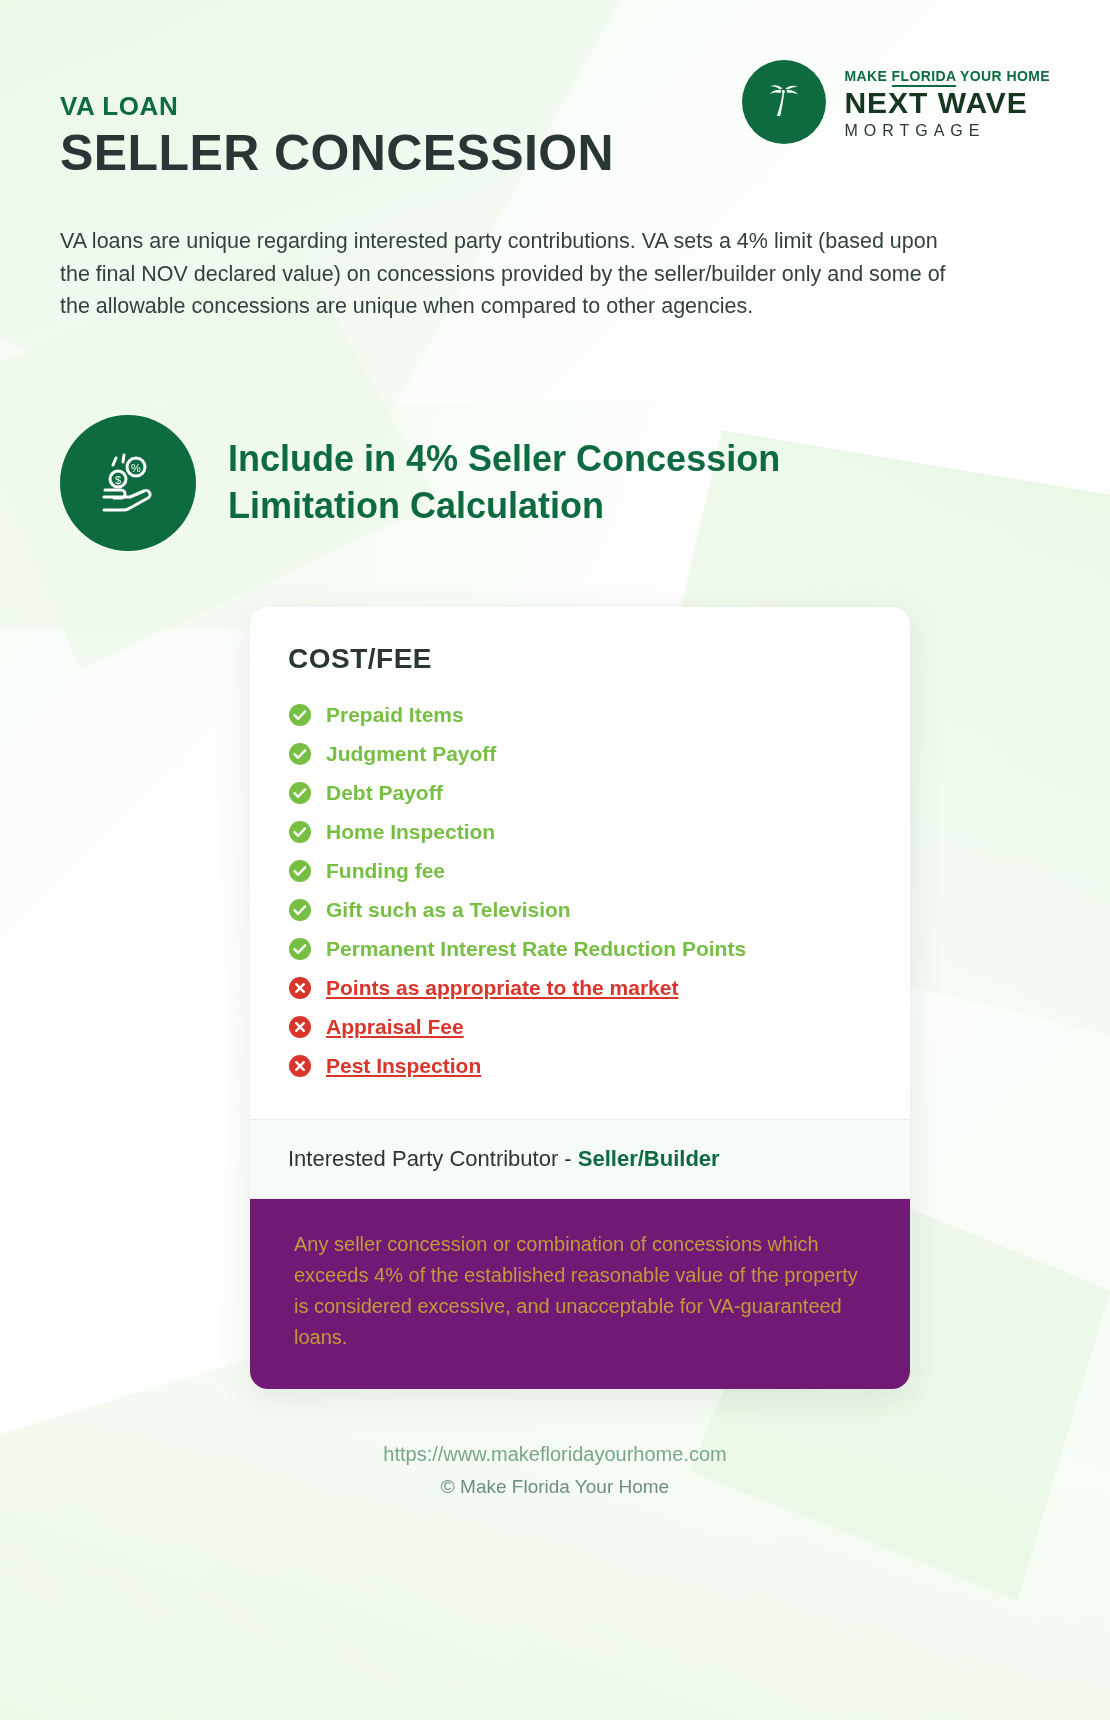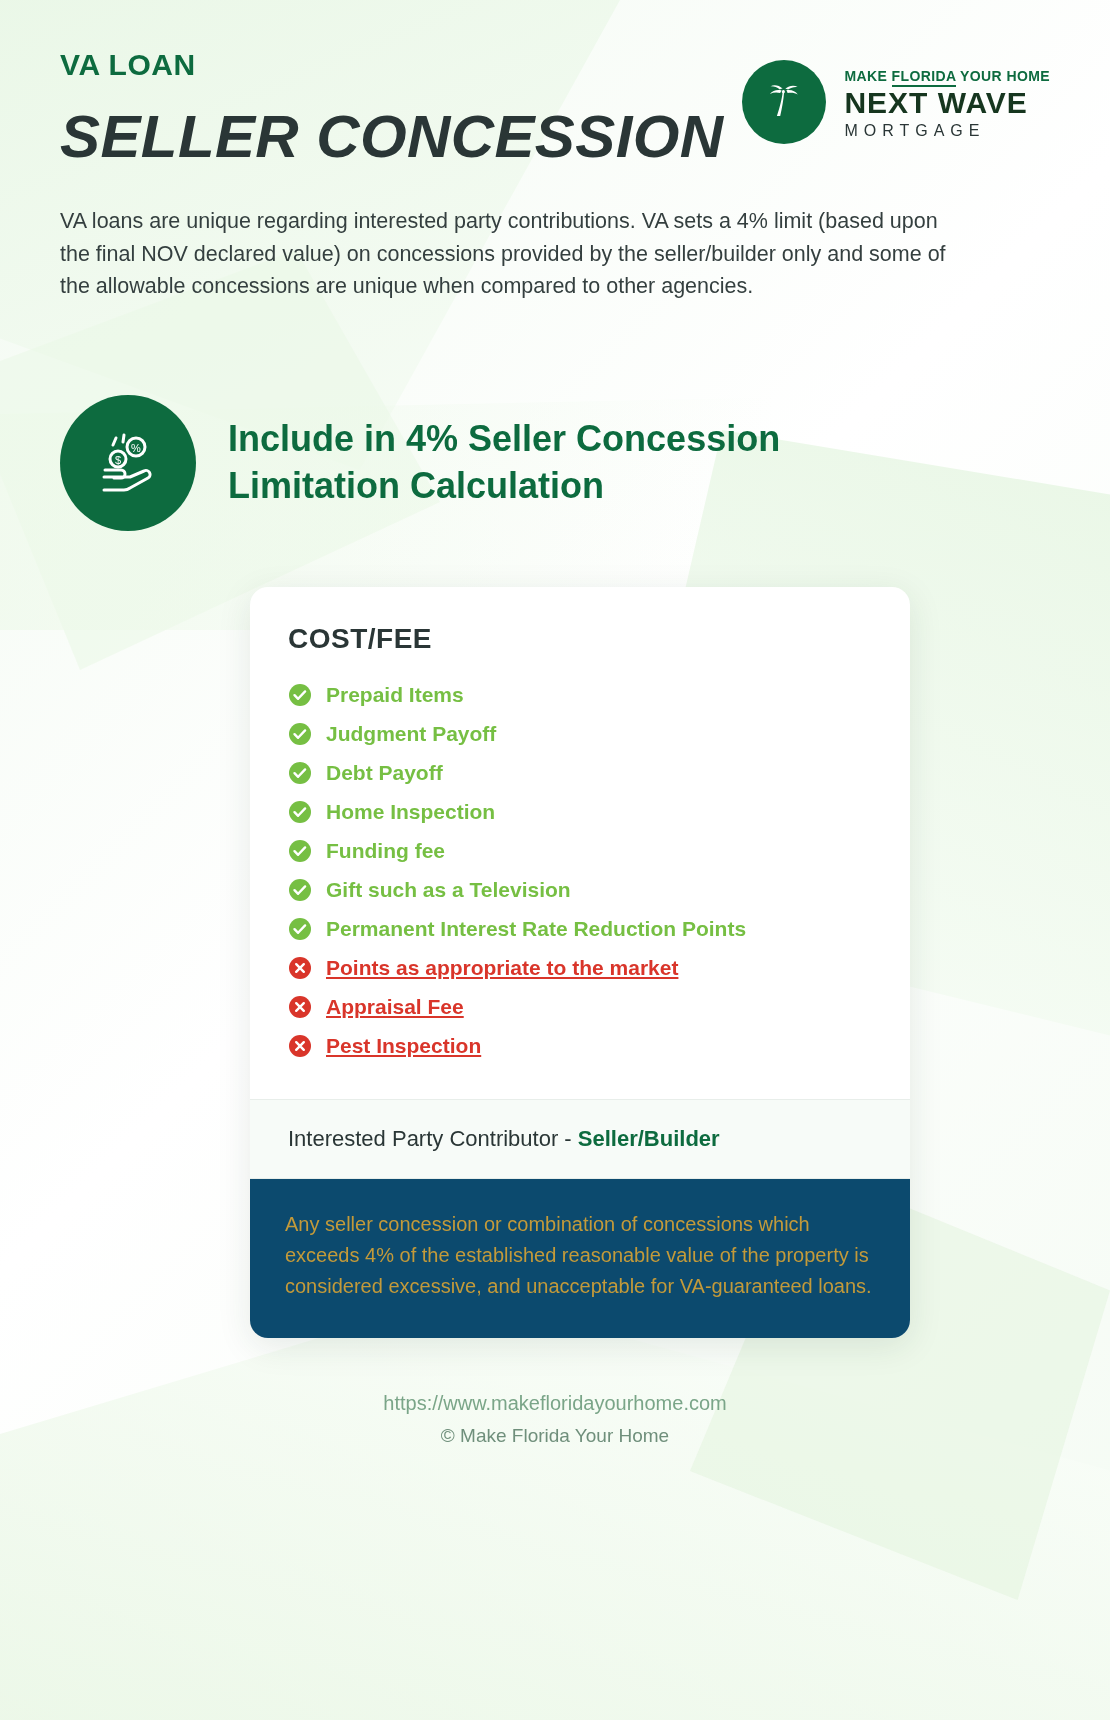--- a/index.html
+++ b/index.html
@@ -56,30 +56,30 @@
     opacity: .6;
   }
 
   .content { position: relative; z-index: 3; padding: 0 60px; }
 
   
   header { display: flex; align-items: flex-start; justify-content: space-between; padding-top: 48px; }
   .kicker {
     color: #0d6b3f;
     font-weight: bold;
-    font-size: 30px;
+    font-size: 26px;
     letter-spacing: .6px;
+    margin-top: 43px;
   }
   .headline {
     color: #2a3636;
     font-weight: bold;
-    font-size: 60px;
+    font-size: 50px;
     letter-spacing: .4px;
-    margin-top: 20px;
-    font-style: italic;
+    margin-top: 2px;
   }
   .brand { display: flex; align-items: center; gap: 18px; margin-top: 12px; }
   .brand-mark {
     width: 84px; height: 84px; border-radius: 50%;
     background: #0d6b3f;
     display: flex; align-items: center; justify-content: center;
   }
   .brand-text { padding-top: 4px; }
   .brand-top {
     font-size: 14px; font-weight: bold; letter-spacing: .4px;
@@ -91,21 +91,21 @@
   }
   .brand-sub {
     font-size: 16px; color: #2a3636; letter-spacing: 6px; margin-top: 4px;
   }
 
   
   .para {
     color: #343f3f;
     font-size: 21.5px;
     line-height: 1.52;
-    margin-top: 34px;
+    margin-top: 43px;
     max-width: 890px;
   }
   .para + .para { margin-top: 28px; }
 
   
   .section {
     display: flex; align-items: center; gap: 32px;
     margin-top: 92px;
   }
   .section-badge {
@@ -145,22 +145,22 @@
     border-top: 1px solid #e8eeea;
     border-bottom: 1px solid #e8eeea;
     background: #f7fbf8;
     padding: 26px 38px;
     font-size: 22px;
     color: #2a3636;
   }
   .ipc b { color: #0d6b3f; }
 
   .note {
-    background: #0c4a6e;
-    padding: 30px 38px 36px 35px;
+    background: #701a75;
+    padding: 30px 38px 36px 44px;
     color: #c39a3a;
     font-size: 20px;
     line-height: 1.55;
   }
 
   
   footer {
     position: relative; z-index: 3;
     text-align: center;
     margin-top: 54px;

